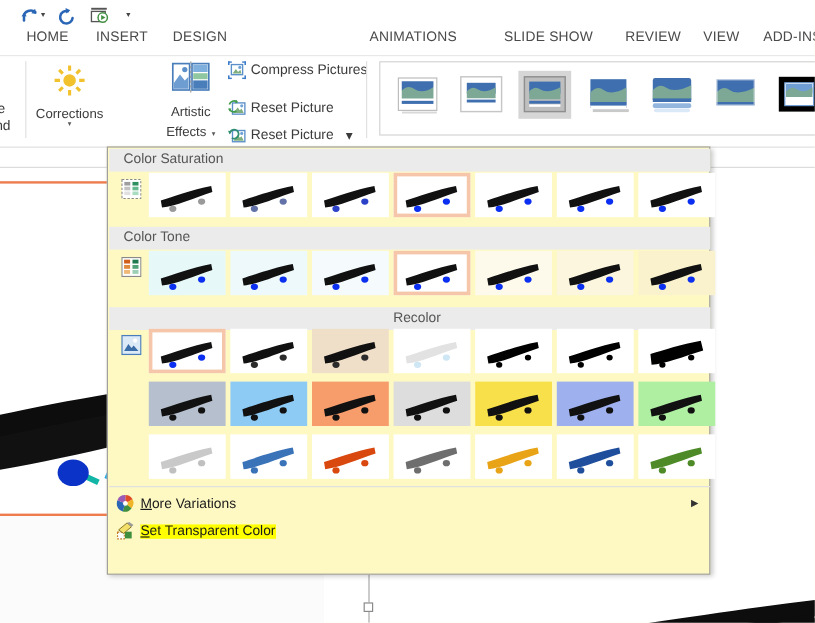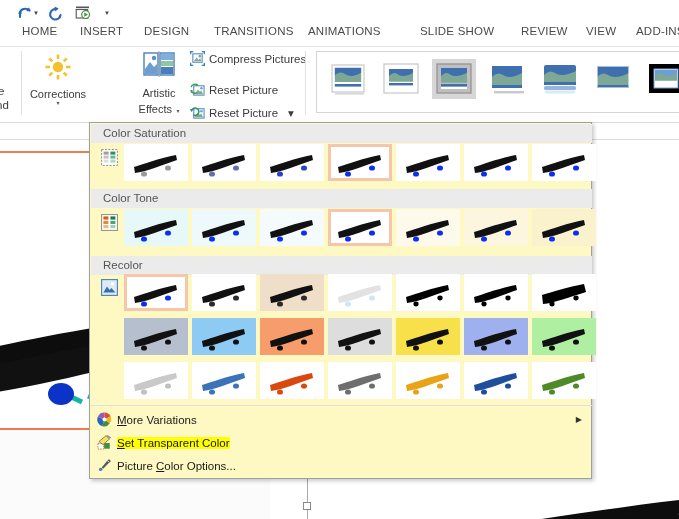--- a/index.html
+++ b/index.html
@@ -130,21 +130,20 @@
     </svg>
   </div>
 
   <div class="qat-arrow" style="left:104px;">▼</div>
 </div>
 
 <div id="tabs">
   <div class="tab" style="left:22px;">HOME</div>
   <div class="tab" style="left:80px;">INSERT</div>
   <div class="tab" style="left:144px;">DESIGN</div>
-  <div class="tab" style="left:214px;">TRANSITIONS</div>
   <div class="tab" style="left:308px;">ANIMATIONS</div>
   <div class="tab" style="left:420px;">SLIDE SHOW</div>
   <div class="tab" style="left:521px;">REVIEW</div>
   <div class="tab" style="left:586px;">VIEW</div>
   <div class="tab" style="left:636px;">ADD-INS</div>
 </div>
 <div id="tabline"></div>
 
 <div id="ribbon">
 
@@ -453,21 +452,21 @@
   <div class="th" style="left:442px;top:86px;background:#faf2cd;">
     <svg width="64" height="37" viewBox="0 0 64 37">
       <g transform="translate(8,9)">
         <path d="M2 14 C 12 11, 28 5, 44 2 L 45 7 C 30 12, 14 19, 3 20 Z" fill="#111"></path>
         <ellipse cx="12" cy="21" rx="3" ry="2.6" fill="#0b2ff0"></ellipse>
         <ellipse cx="36" cy="15" rx="3" ry="2.6" fill="#0b2ff0"></ellipse>
       </g>
     </svg>
   </div>
 
-  <div class="mheader" style="top:133px;">Recolor</div>
+  <div class="mheader" style="top:133px;text-align:center;">Recolor</div>
   <svg class="grp-icon" style="left:11px;top:156px;" width="17" height="17" viewBox="0 0 17 17">
     <rect x="0.6" y="0.6" width="15.8" height="15.8" fill="#dce9f7" stroke="#4a7ebb" stroke-width="1.1"></rect>
     <circle cx="11.6" cy="4.8" r="1.8" fill="#fff"></circle>
     <path d="M2.4 13.4 L6 7.6 L8.6 11 L10.4 9 L14.4 13.4 Z" fill="#3b6ea8"></path>
   </svg>
 
   <div class="th sel" style="left:34px;top:151px;">
     <svg width="64" height="37" viewBox="0 0 64 37">
       <rect width="64" height="37" fill="#ffffff"></rect>
       <g transform="translate(8,9)">
@@ -694,24 +693,14 @@
       <svg width="15" height="15" viewBox="0 0 16 16">
         <rect x="1" y="9" width="6" height="6" fill="#fff" stroke="#c07a2a" stroke-width="1" stroke-dasharray="1.6 1.2"></rect>
         <rect x="7.6" y="8.6" width="6" height="6" fill="#3f8f3f"></rect>
         <path d="M2 7 L9.5 0.8 L13.4 4.2 L6.4 10.2 Z" fill="#f2e06a" stroke="#7a6a1e" stroke-width="0.8"></path>
         <path d="M9.5 0.8 L13.4 4.2 L15.2 2.6 L11.4 0 Z" fill="#9a9a9a"></path>
       </svg>
     </span>
     <span class="hl"><span class="u">S</span>et Transparent Color</span>
   </div>
 
-  <div class="mitem" style="top:331px;">
-    <span class="mi-ico">
-      <svg width="15" height="15" viewBox="0 0 16 16">
-        <path d="M2.5 13.5 C 1 11, 4 9.5, 5.5 11 C 7 12.5, 4.5 15, 2.5 13.5 Z" fill="#4a7ebb"></path>
-        <path d="M5 10 L11.5 2.2 C 12.4 1.2, 14 1.6, 14.4 2.8 C 14.8 4, 13.6 4.8, 12.6 5.2 L6.6 11.4 Z" fill="#5b5b5b"></path>
-        <path d="M10.8 2.6 L13.2 4.6" stroke="#e6e6e6" stroke-width="1"></path>
-      </svg>
-    </span>
-    <span>Picture <span class="u">C</span>olor Options...</span>
-  </div>
 
 </div>
 
 </body></html>

